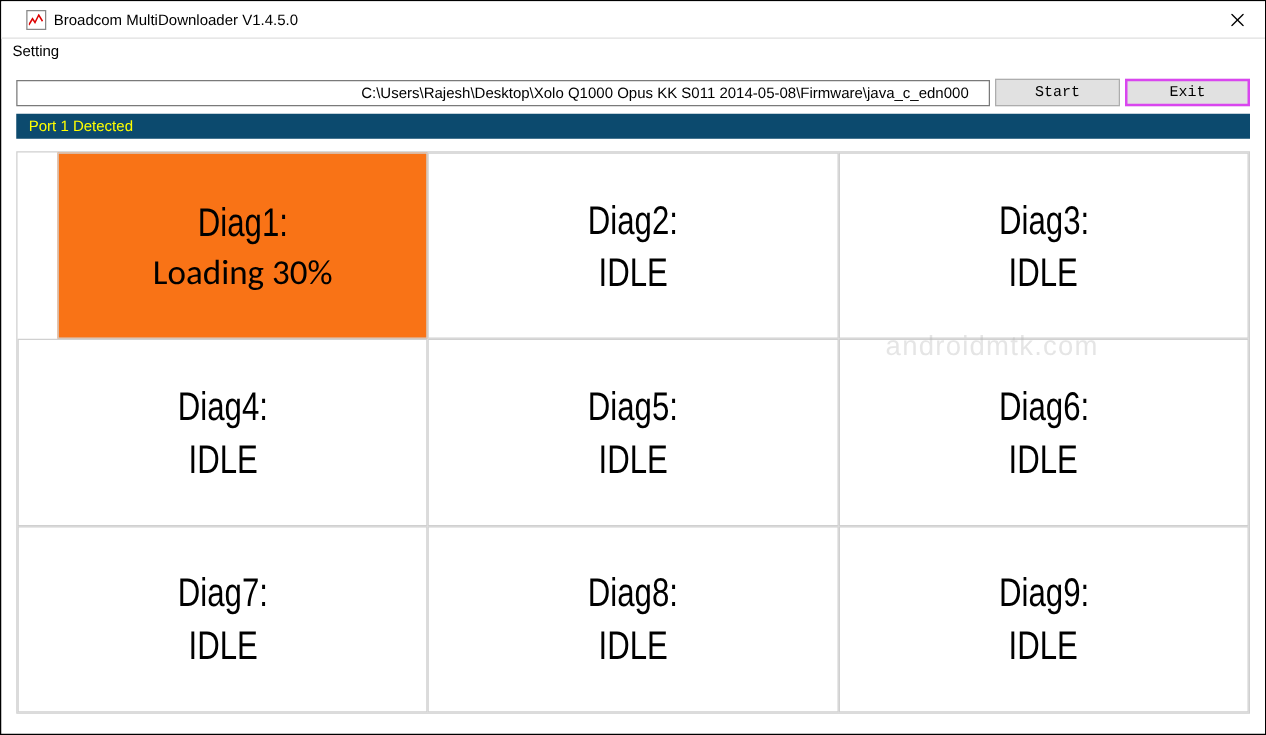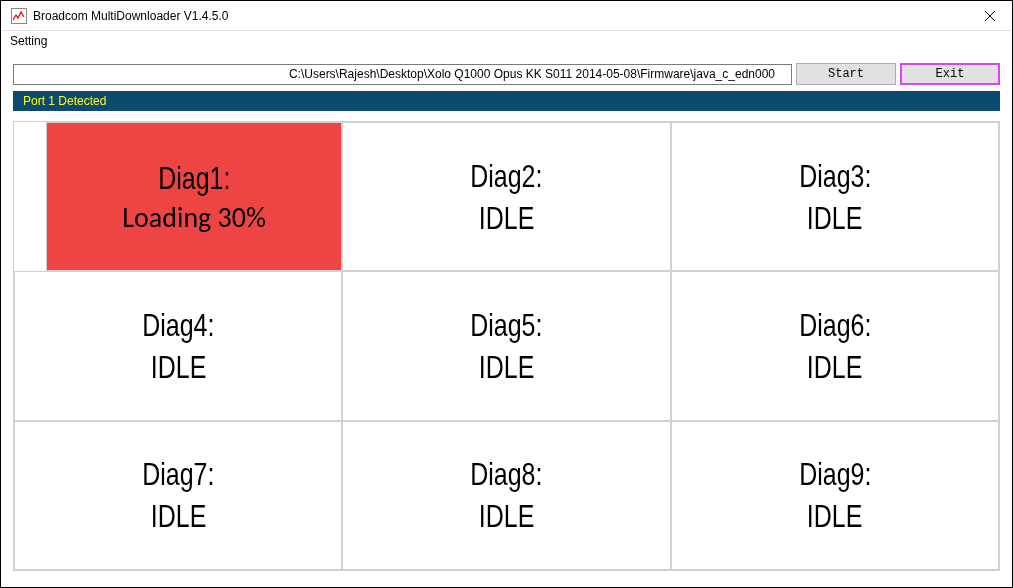--- a/index.html
+++ b/index.html
@@ -11,21 +11,21 @@
       height: 588px;
       overflow: hidden;
       border: 1px solid #000;
     }
     .titlebar {
       height: 30px;
       background: #fff;
       border-bottom: 1px solid #e0e0e0;
       display: flex;
       align-items: center;
-      padding-left: 10px;
+      padding-left: 20px;
     }
     .titlebar-icon {
       width: 16px;
       height: 16px;
       margin-right: 6px;
       display: inline-flex;
       align-items: center;
       justify-content: center;
       border: 1px solid #888;
       background: #fff;
@@ -119,21 +119,21 @@
       font-size: 32px;
       line-height: 1;
       transform: scaleX(0.78);
     }
     .cell-status {
       font-size: 32px;
       line-height: 1;
       transform: scaleX(0.78);
     }
     .cell.active {
-      background: #ef4444;
+      background: #f97316;
       margin-left: 32px;
     }
     .cell.active .cell-status {
       font-family: Calibri, Arial, sans-serif;
       font-size: 28px;
       transform: none;
       font-stretch: normal;
     }
     .watermark {
       position: absolute;
@@ -210,14 +210,15 @@
     </div>
     <div class="cell">
       <div class="cell-title">Diag8:</div>
       <div class="cell-status">IDLE</div>
     </div>
     <div class="cell">
       <div class="cell-title">Diag9:</div>
       <div class="cell-status">IDLE</div>
     </div>
 
+    <div class="watermark">androidmtk.com</div>
   </div>
 </div>
 
 </body></html>

